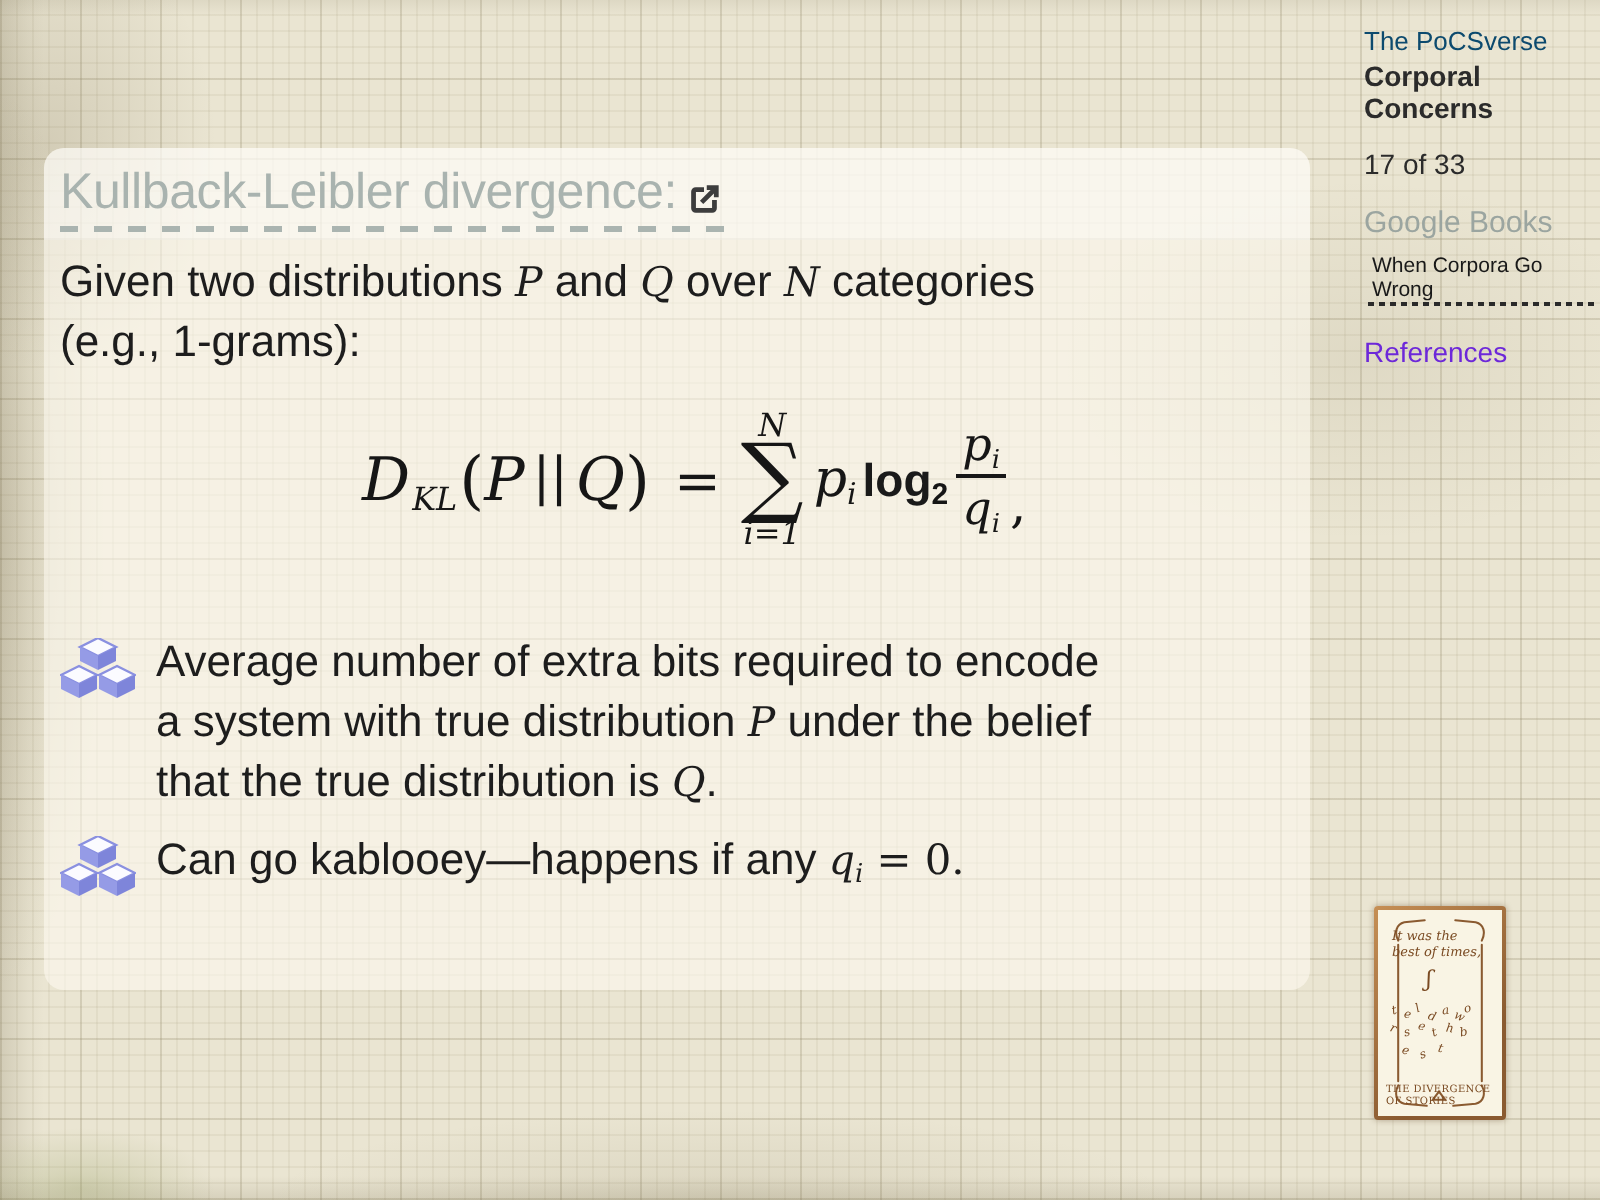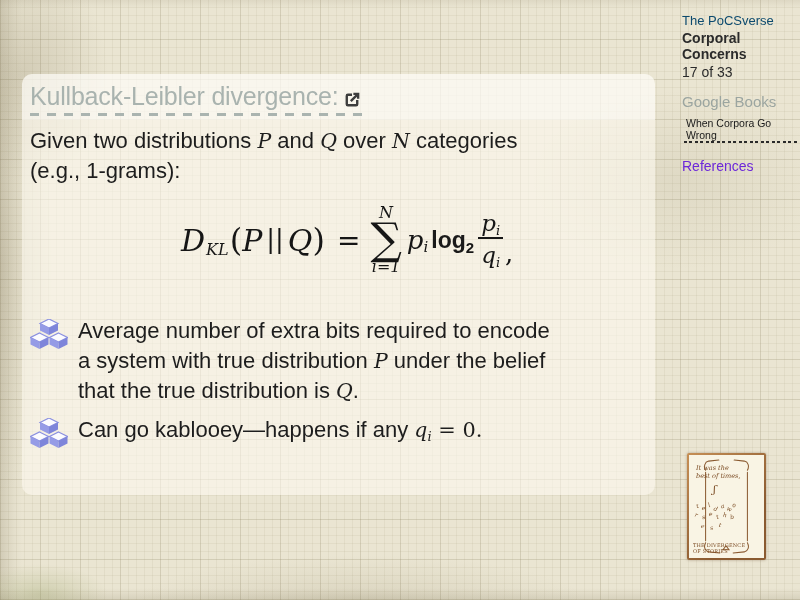--- a/index.html
+++ b/index.html
@@ -81,39 +81,39 @@
   
   .bullets{position:absolute;left:30px;top:316px;width:615px;}
   .bullet{display:flex;margin-bottom:9px;}
   .cubes-icon{flex:0 0 38px;margin-top:3px;}
   .bullet-text{font-size:22px;line-height:30px;color:#1d1d1d;padding-left:10px;}
 
   
   .sidebar{position:absolute;left:682px;top:13px;width:114px;}
   .sb-series{font-size:13px;color:#0c4a6e;margin:0 0 3px;}
   .sb-deck{font-size:14px;font-weight:700;color:#2b2b2b;line-height:15.5px;margin:0;}
-  .sb-page{font-size:14px;color:#2b2b2b;margin:2px 0 0;}
+  .sb-page{font-size:14px;color:#2b2b2b;margin:12px 0 0;}
   .sb-section{font-size:15px;color:#9ba5a0;margin:13px 0 0;}
   .sb-sub{
     display:inline-block;font-size:10.5px;color:#191919;margin:7px 0 0 4px;
     padding-bottom:2px;
     background:linear-gradient(0deg,transparent,transparent) no-repeat;
     border-bottom:0;
     box-shadow:none;
     position:relative;
   }
   .sb-sub::after{
     content:"";position:absolute;left:-2px;right:-2px;bottom:0;height:2px;
     background:repeating-linear-gradient(90deg,#2a2a2a 0 3px,transparent 3px 5.5px);
   }
   .sb-section2{font-size:14px;color:#6d28d9;margin:15px 0 0;}
 
   
   .stamp{
-    position:absolute;left:687px;top:453px;width:79px;height:107px;
+    position:absolute;left:687px;top:453px;width:66px;height:107px;
     background:linear-gradient(135deg,#c68f55,#8a5a30 70%);
     padding:2px;box-sizing:border-box;border-radius:2px;
     box-shadow:0 0 3px rgba(90,60,30,0.4);
   }
   .stamp-inner{
     width:100%;height:100%;background:#f9f4e4;position:relative;overflow:hidden;
     color:#7a4a22;font-family:"DejaVu Serif",serif;
   }
   .stamp-frame{position:absolute;inset:0;width:100%;height:100%;}
   .stamp-quote{position:absolute;top:9px;left:7px;font-size:6.5px;font-style:italic;line-height:8px;}

